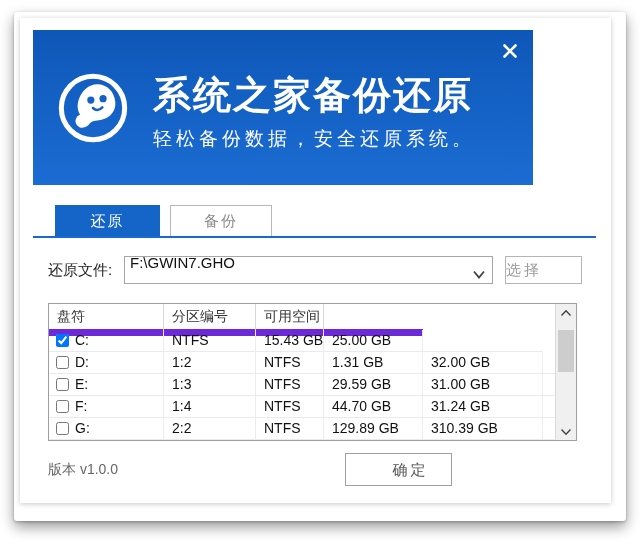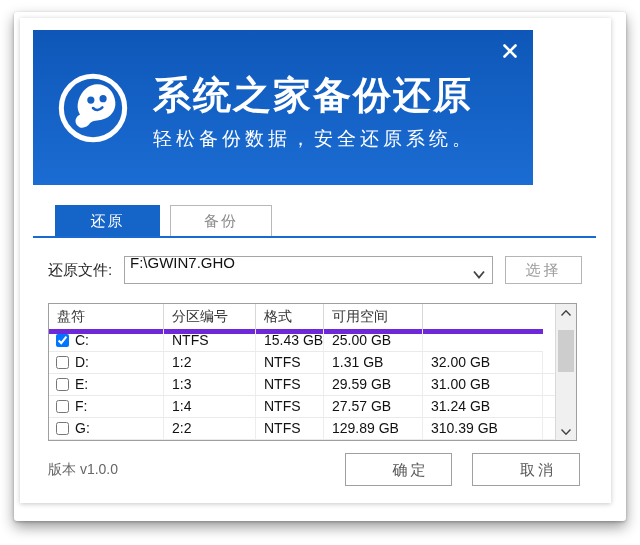--- a/index.html
+++ b/index.html
@@ -38,31 +38,31 @@
   
   .file-label { position:absolute; left:28px; top:238px; height:28px; line-height:28px;
                 font-size:15px; color:#222; }
   .combo { position:absolute; left:104px; top:238px; width:369px; height:28px;
            background:#fff; border:1px solid #a6a6a6; display:flex; align-items:center;
            padding:0 26px 16px 5px; cursor:pointer; }
   .combo-text { font-size:15px; color:#111; white-space:nowrap; overflow:hidden; }
   .combo-arrow { position:absolute; right:7px; top:8px; }
   .btn-select { position:absolute; left:485px; top:238px; width:77px; height:28px;
                 background:#fff; border:1px solid #b5b5b5; color:#9b9b9b;
-                font-size:15px; letter-spacing:3px; text-align:center; line-height:26px;
+                font-size:15px; letter-spacing:3px; text-align:left; line-height:26px;
                 cursor:pointer; }
 
   
   .tbl { position:absolute; left:28px; top:285px; width:529px; height:138px;
          border:1px solid #9f9f9f; background:#fff; display:flex; }
   .tgrid { width:506px; }
   .trow, .thead { display:grid; grid-template-columns:115px 92px 68px 99px 120px 1fr; }
   .thead { height:26px; }
   .thead .cell { line-height:25px; font-size:14px; color:#333;
-                 border-right:1px solid #d8d8d8; border-bottom:5px solid #6d28d9;
+                 border-right:1px solid #d8d8d8; border-bottom:7px solid #6d28d9;
                  padding-left:8px; cursor:pointer; }
   .thead .cell:last-child { border-right:none; }
   .trow { height:22px; }
   .trow .cell { line-height:21px; font-size:14px; color:#111;
                 border-right:1px solid #ededed; border-bottom:1px solid #eaeaea;
                 padding-left:8px; white-space:nowrap; overflow:hidden; }
   .trow .cell:last-child { border-right:none; }
   .cell-drive { display:flex; align-items:center; gap:6px; padding-left:7px !important; }
   .cell-drive input { width:13px; height:13px; margin:0; cursor:pointer; }
 
@@ -133,21 +133,20 @@
           </svg>
         </span>
       </div>
       <div class="btn-select">选择</div>
 
       <div class="tbl">
         <div class="tgrid">
           <div class="thead">
             <div class="cell">盘符</div>
             <div class="cell">分区编号</div>
-            <div class="cell">格式</div>
             <div class="cell">可用空间</div>
             <div class="cell"></div>
           </div>
 
           <div class="trow">
             <div class="cell cell-drive">
               <input type="checkbox" checked="" style="">
               <span>C:</span>
             </div>
             <div class="cell">NTFS</div>
@@ -180,21 +179,21 @@
             <div class="cell"></div>
           </div>
 
           <div class="trow">
             <div class="cell cell-drive">
               <input type="checkbox" style="">
               <span>F:</span>
             </div>
             <div class="cell">1:4</div>
             <div class="cell">NTFS</div>
-            <div class="cell">27.57 GB</div>
+            <div class="cell">44.70 GB</div>
             <div class="cell">31.24 GB</div>
             <div class="cell"></div>
           </div>
 
           <div class="trow">
             <div class="cell cell-drive">
               <input type="checkbox" style="">
               <span>G:</span>
             </div>
             <div class="cell">2:2</div>
@@ -215,17 +214,16 @@
           <div class="sbar-down">
             <svg width="10" height="6" viewBox="0 0 10 6">
               <polyline points="0.5,0.5 5,5.2 9.5,0.5" fill="none" stroke="#404040" stroke-width="1.4"></polyline>
             </svg>
           </div>
         </div>
       </div>
 
       <div class="version">版本 v1.0.0</div>
       <div class="btn-ok">确定</div>
-      <div class="btn-cancel">取消</div>
 
     </div>
   </div>
 </div>
 
 </body></html>

